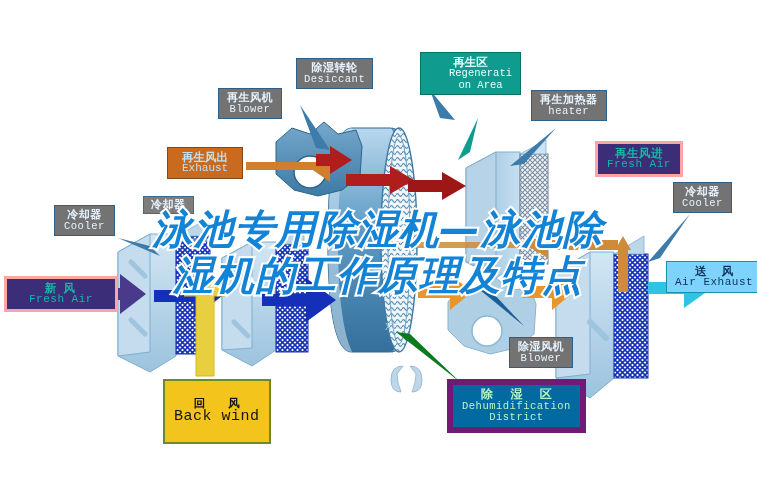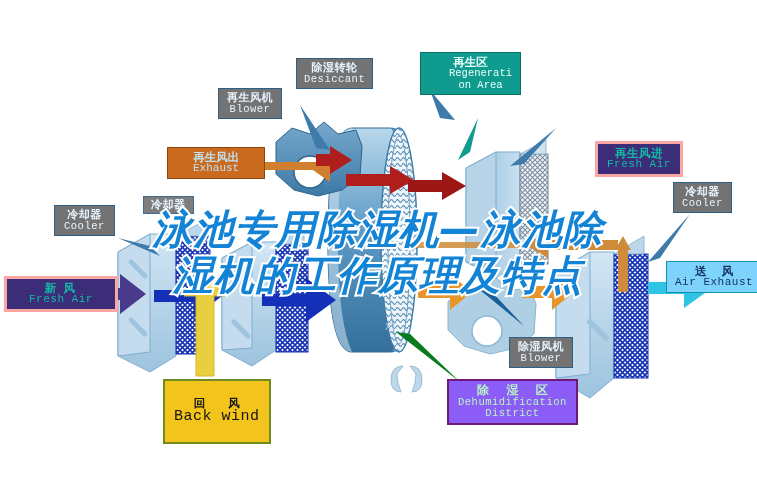--- a/index.html
+++ b/index.html
@@ -28,21 +28,21 @@
   .lbl.purple{background:#3b2d77;border:3px solid #fca5a5;color:#14b8a6;}
   .lbl.purple .cn{font-size:11.5px;letter-spacing:2px;}
   .lbl.purple .en{font-size:11px;letter-spacing:.5px;}
 
   
   .lbl.teal{background:#0f9b8e;border:1px solid #0b7067;color:#eafffd;}
   .lbl.teal .cn{font-size:11.5px;}
   .lbl.teal .en{font-size:10.5px;padding-left:20px;}
 
   
-  .lbl.green{background:#8b5cf6;border:2px solid #701a75;color:#b9f5c4;}
+  .lbl.green{background:#0369a1;border:6px solid #701a75;color:#b9f5c4;}
   .lbl.green .cn{font-size:12px;letter-spacing:7px;padding-left:7px;}
   .lbl.green .en{font-size:10.5px;letter-spacing:.5px;}
 
   
   .lbl.cyan{background:#7dd3fc;border:1px solid #1292ab;color:#14305e;}
   .lbl.cyan .cn{font-size:11.5px;letter-spacing:6px;padding-left:6px;}
   .lbl.cyan .en{font-size:11px;letter-spacing:.5px;}
 
   
   .lbl.yellow{background:#f3c41c;border:2px solid #6f8a1e;color:#141414;}
@@ -229,21 +229,21 @@
   <div class="lbl blue" style="left:296px;top:58px;padding:3px 7px;">
     <span class="cn">除湿转轮</span>
     <span class="en">Desiccant</span>
   </div>
 
   <div class="lbl blue" style="left:218px;top:88px;padding:3px 8px;">
     <span class="cn">再生风机</span>
     <span class="en">Blower</span>
   </div>
 
-  <div class="lbl orange" style="left:167px;top:147px;padding:3px 25px;text-align:right;">
+  <div class="lbl orange" style="left:167px;top:147px;padding:3px 14px;">
     <span class="cn">再生风出</span>
     <span class="en">Exhaust</span>
   </div>
 
   <div class="lbl blue" style="left:54px;top:205px;padding:3px 9px;">
     <span class="cn">冷却器</span>
     <span class="en">Cooler</span>
   </div>
 
   <div class="lbl blue faded" style="left:143px;top:196px;padding:2px 7px;z-index:4;">
@@ -254,20 +254,24 @@
     <span class="cn">新    风</span>
     <span class="en">Fresh Air</span>
   </div>
 
   <div class="lbl teal" style="left:420px;top:52px;padding:3px 8px;">
     <span class="cn">再生区</span>
     <span class="en">Regenerati</span>
     <span class="en">on Area</span>
   </div>
 
+  <div class="lbl blue" style="left:531px;top:90px;padding:3px 8px;">
+    <span class="cn">再生加热器</span>
+    <span class="en">heater</span>
+  </div>
 
   <div class="lbl purple" style="left:595px;top:141px;padding:3px 9px;">
     <span class="cn" style="letter-spacing:.5px;">再生风进</span>
     <span class="en">Fresh Air</span>
   </div>
 
   <div class="lbl blue" style="left:673px;top:182px;padding:3px 8px;">
     <span class="cn">冷却器</span>
     <span class="en">Cooler</span>
   </div>

